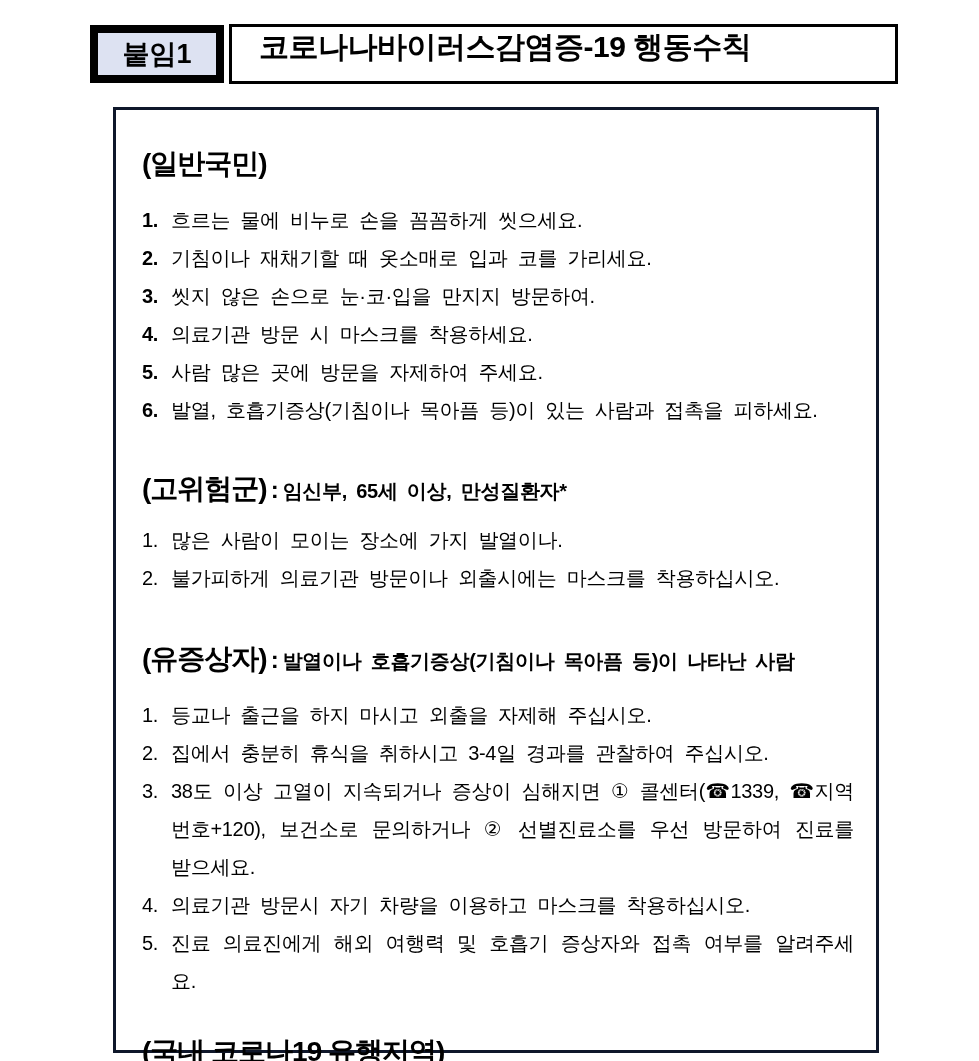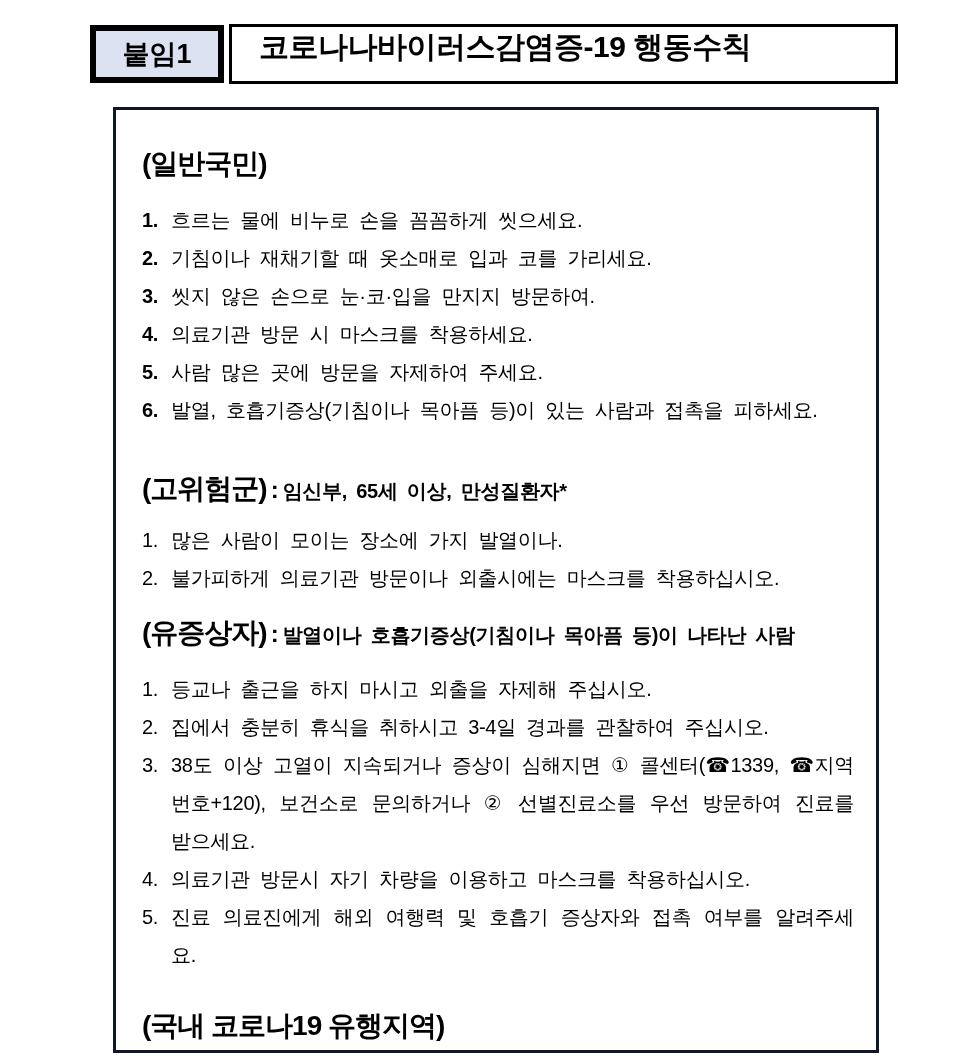--- a/index.html
+++ b/index.html
@@ -2,41 +2,41 @@
 <html lang="ko"><head>
 <meta charset="utf-8">
 <style>
   html,body{margin:0;padding:0;background:#ffffff;}
   body{font-family:"Liberation Sans","DejaVu Sans",sans-serif;color:#000;}
   .page{position:relative;width:979px;height:1061px;background:#fff;overflow:hidden;}
 
   
   .hdr-badge{
     position:absolute;left:90px;top:25px;width:134px;height:58px;
-    box-sizing:border-box;border:6px solid #000000;background:#dde2f2;
+    box-sizing:border-box;border:8px solid #000000;background:#dde2f2;
     display:flex;align-items:center;justify-content:center;
     font-size:27px;font-weight:bold;letter-spacing:0px;
   }
   .hdr-title{
     position:absolute;left:229px;top:24px;width:669px;height:60px;
     box-sizing:border-box;border:3px solid #000;background:#fff;
     display:flex;align-items:flex-start;
     padding-left:27px;font-size:30px;font-weight:bold;letter-spacing:-0.5px;
   }
 
   
   .frame{
     position:absolute;left:113px;top:107px;width:766px;height:946px;
     box-sizing:border-box;border:3px solid #0f172a;background:#fff;
     padding:34px 22px 0 26px;
   }
 
   .section{margin:0;}
   .sec2{margin-top:40px;}
-  .sec3{margin-top:16px;}
+  .sec3{margin-top:42px;}
   .sec4{margin-top:32px;}
 
   .heading-row{line-height:40px;white-space:nowrap;}
   .heading{font-size:28px;font-weight:bold;letter-spacing:-1px;}
   .colon{font-size:24px;font-weight:bold;padding:0 4px;}
   .suffix{font-size:20px;font-weight:bold;word-spacing:4px;letter-spacing:-0.3px;}
   .note{font-size:16.5px;font-weight:normal;line-height:22px;margin-top:2px;
         word-spacing:3px;letter-spacing:-0.2px;}
 
   .items{margin-top:13px;}

